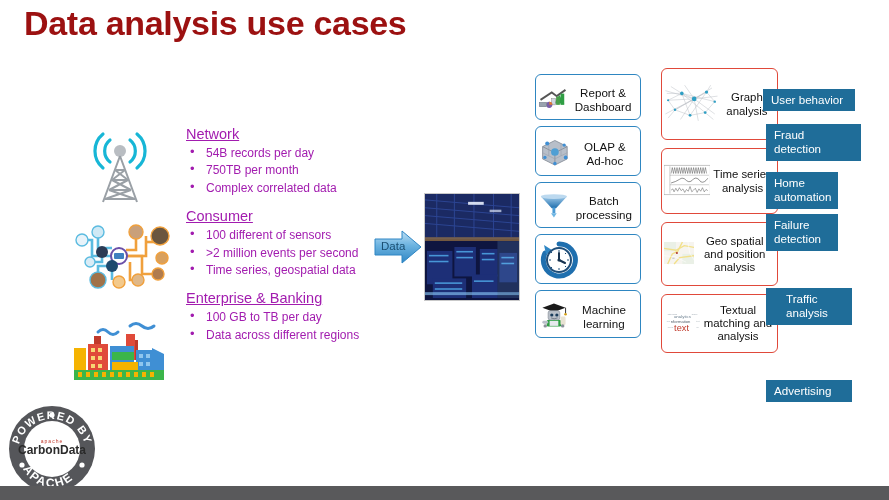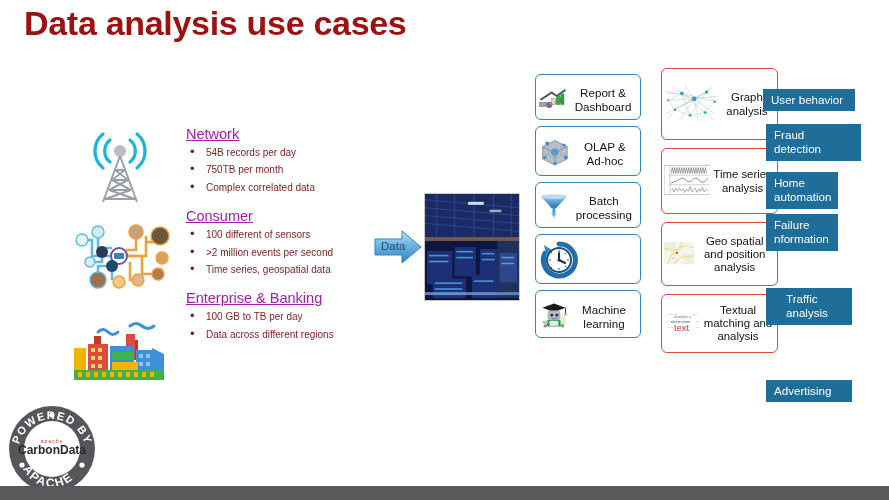--- a/index.html
+++ b/index.html
@@ -27,21 +27,21 @@
 
   
   .text-col { position: absolute; left: 186px; top: 126px; width: 180px; }
   .grp { margin-bottom: 12px; }
   .grp-head {
     font-size: 14.5px; color: #a21caf;
     text-decoration: underline; margin-bottom: 3px;
   }
   .grp ul { list-style: none; }
   .grp li {
-    position: relative; font-size: 10px; color: #7f1d1d;
+    position: relative; font-size: 12px; color: #a21caf;
     line-height: 16.4px; padding-left: 20px; margin-bottom: 1px;
   }
   .grp li::before {
     content: "•"; position: absolute; left: 4px; top: -1px; font-size: 13px;
   }
 
   
   #data-arrow { position: absolute; left: 374px; top: 230px; width: 48px; height: 34px; }
   .arrow-label {
     position: absolute; left: 381px; top: 240px;
@@ -436,21 +436,21 @@
         <text x="8" y="34" font-family="Liberation Sans, sans-serif" font-size="4" fill="#a8b2ba">corpus</text>
         <text x="70" y="34" font-family="Liberation Sans, sans-serif" font-size="4" fill="#a8b2ba">nlp</text>
       </svg>
       <div class="card-label">Textual matching and analysis</div>
     </div>
   </div>
 
   <div class="badge" id="badge-user-behavior">User behavior</div>
   <div class="badge" id="badge-fraud-detection">Fraud detection</div>
   <div class="badge" id="badge-home-automation">Home automation</div>
-  <div class="badge" id="badge-failure-detection">Failure nformation</div>
+  <div class="badge" id="badge-failure-detection">Failure detection</div>
   <div class="badge" id="badge-traffic-analysis">Traffic analysis</div>
   <div class="badge" id="badge-advertising">Advertising</div>
 
   <svg id="logo-badge" viewBox="0 0 92 92">
     <defs>
       <path id="arcTop" d="M12 50 A34 34 0 0 1 80 50"></path>
       <path id="arcBot" d="M14 52 A32 32 0 0 0 78 52"></path>
     </defs>
     <circle cx="46" cy="46" r="43" fill="#55565a"></circle>
     <circle cx="46" cy="46" r="28" fill="#ffffff"></circle>

